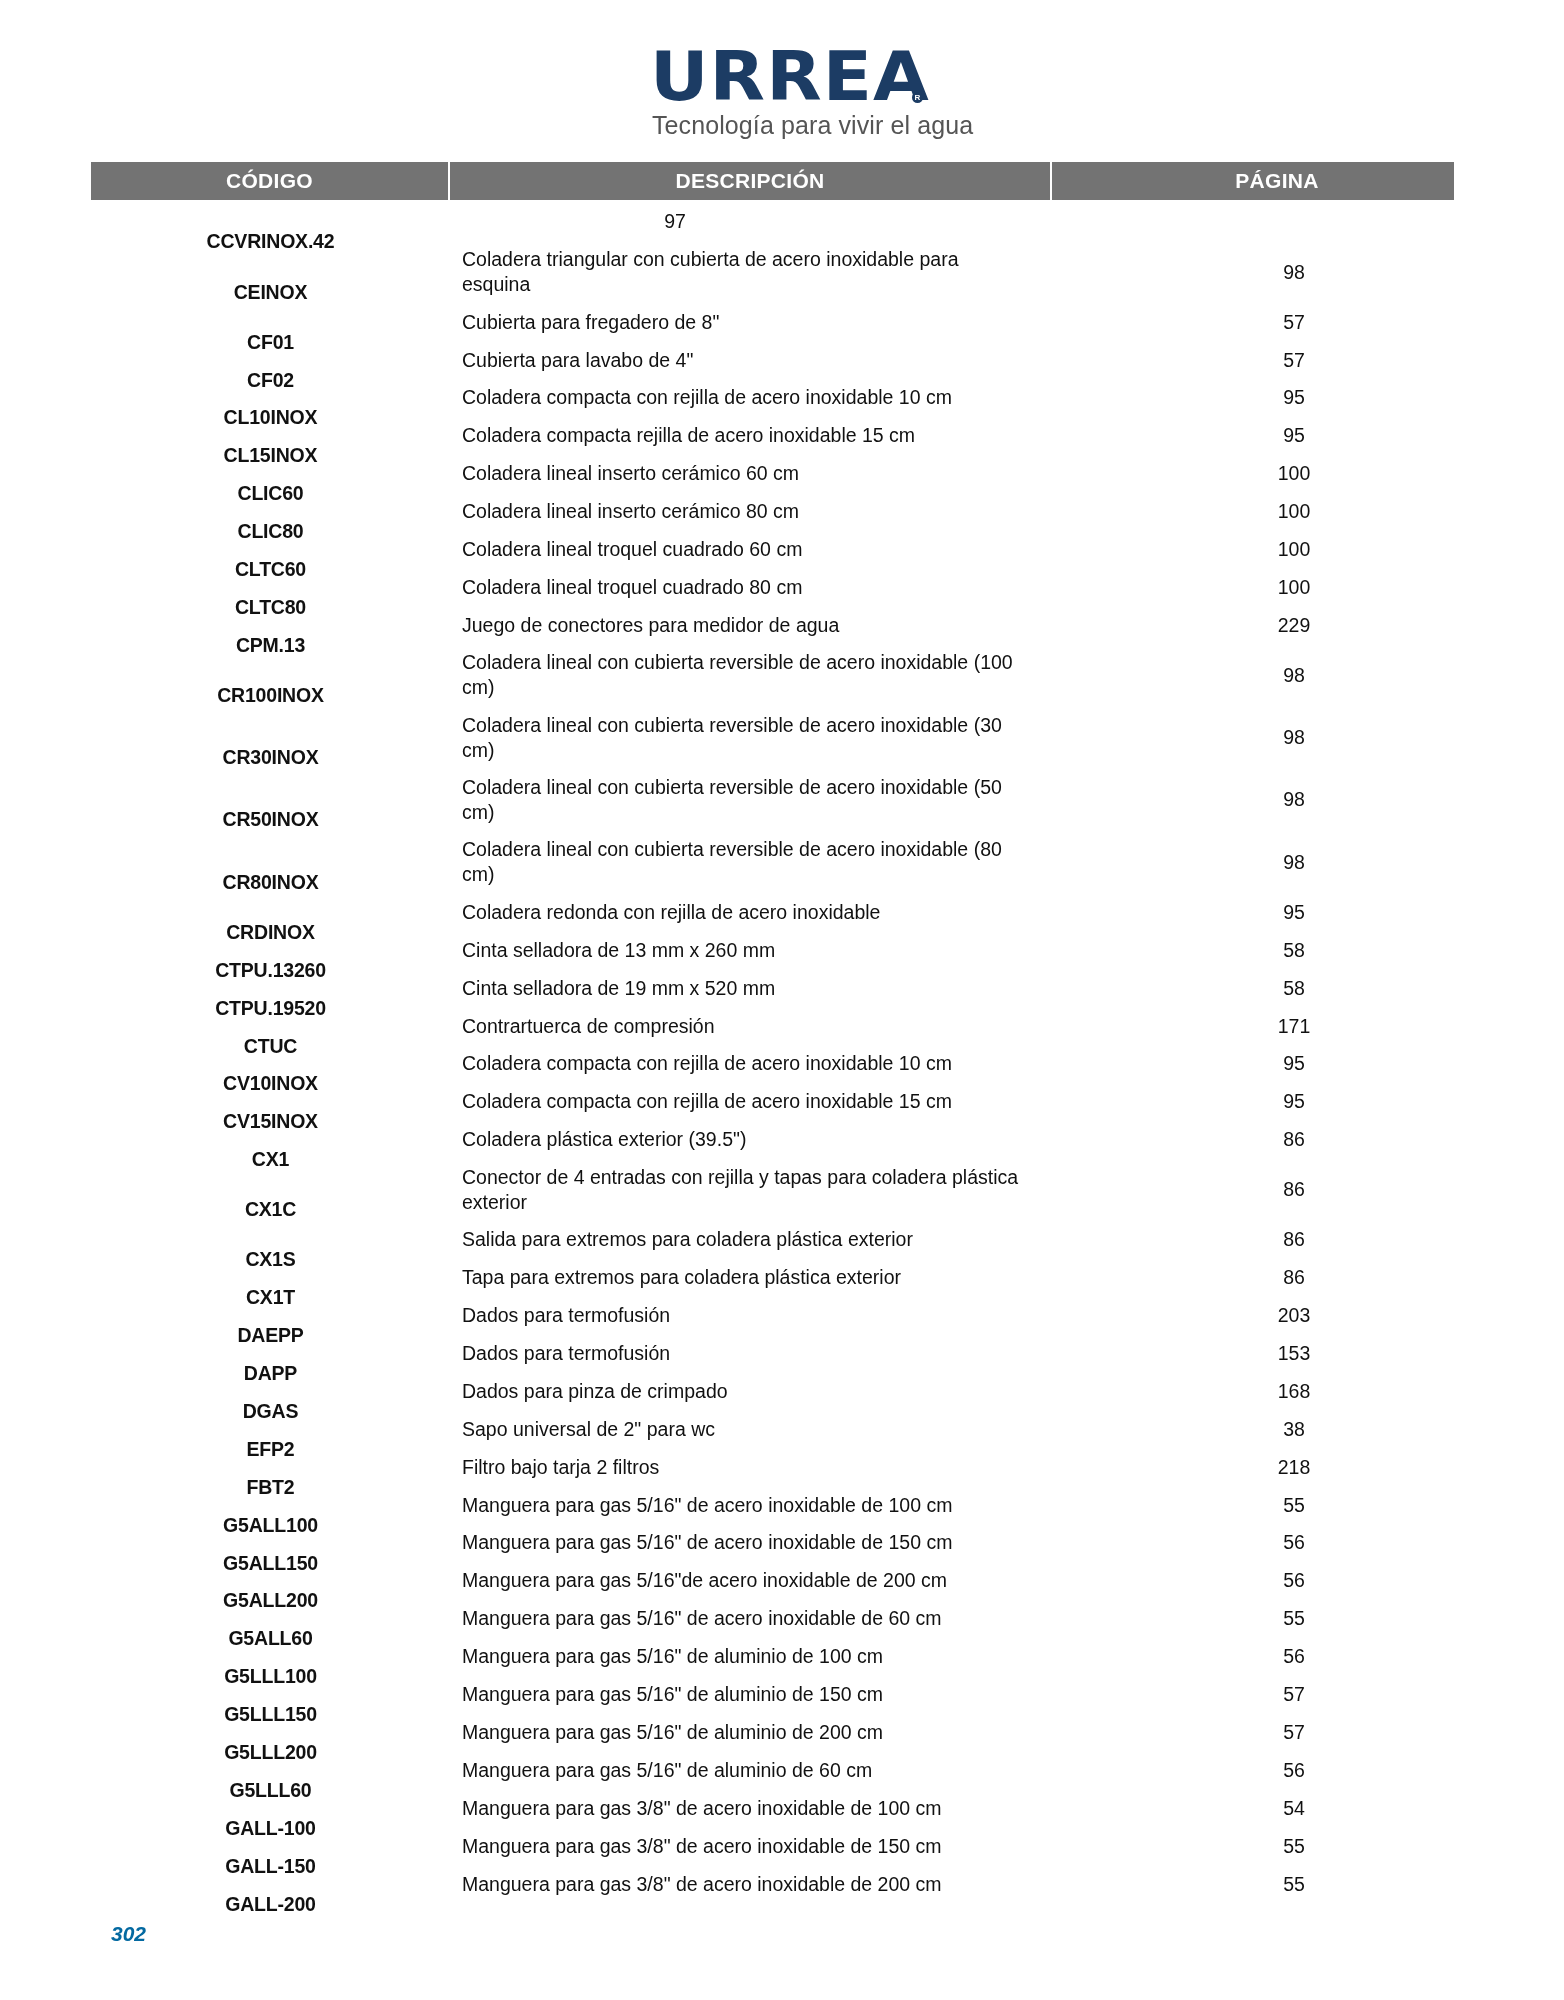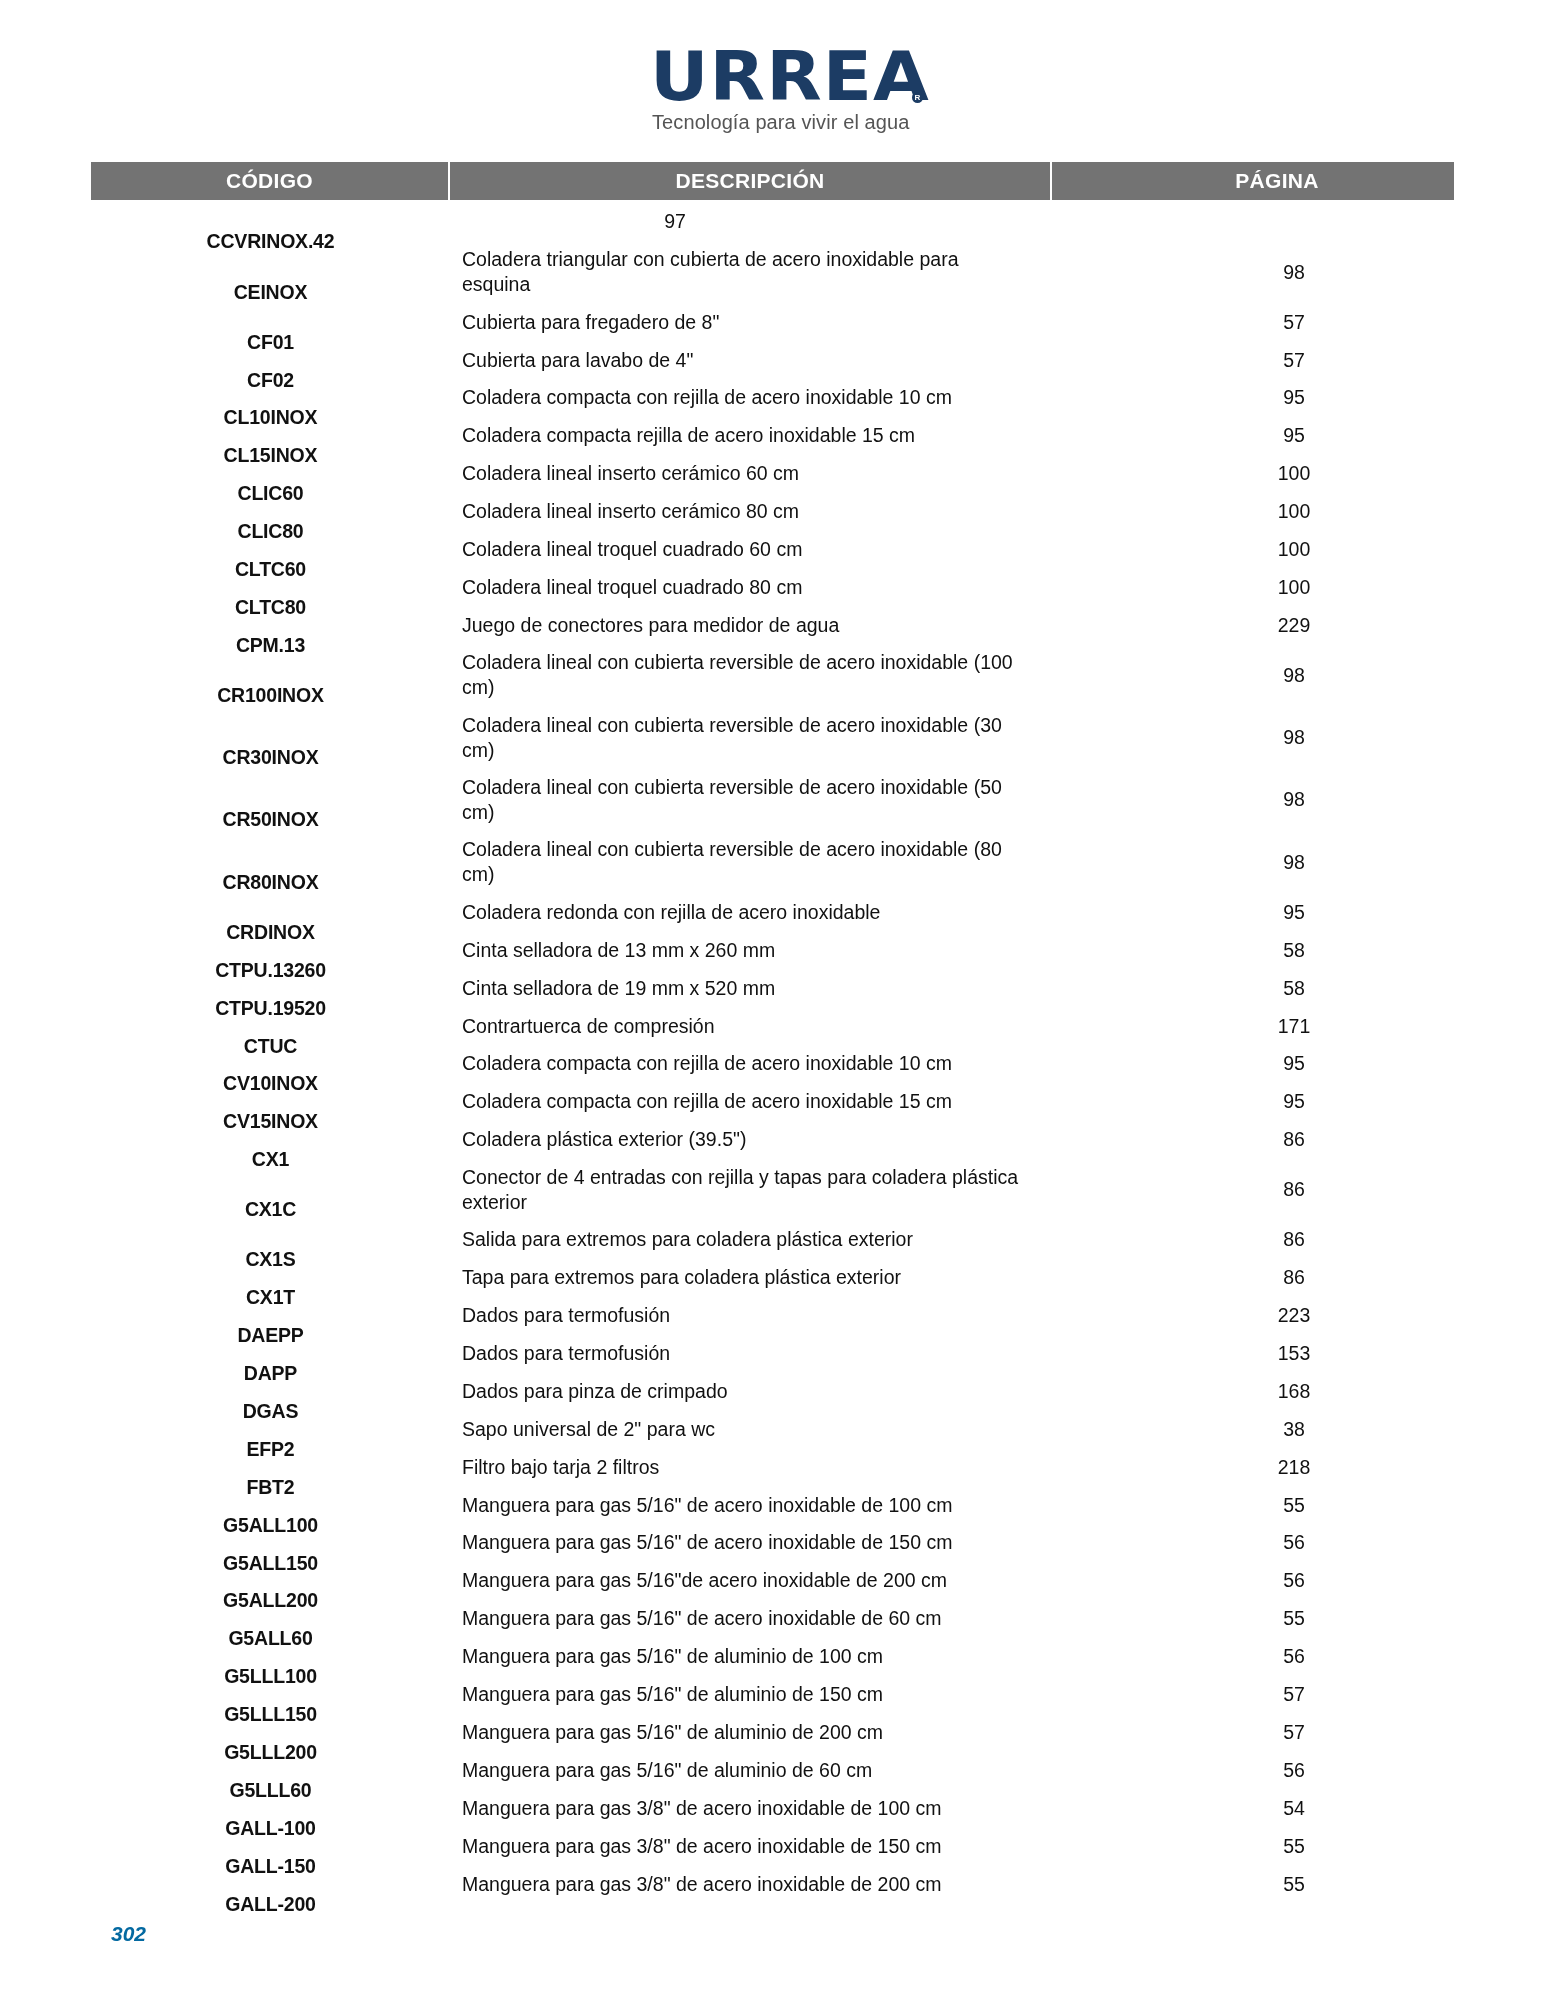--- a/index.html
+++ b/index.html
@@ -5,21 +5,21 @@
   html, body { margin: 0; padding: 0; background: #ffffff; }
   body { width: 1564px; height: 2000px; position: relative; overflow: hidden;
          font-family: "Liberation Sans", "DejaVu Sans", sans-serif; color: #111; }
   .logo { position: absolute; left: 640px; top: 44px; width: 290px; height: 96px; }
   .logo-word { position: absolute; left: 10px; top: 0; font-family: "DejaVu Sans", sans-serif;
                font-weight: bold; font-size: 68px; letter-spacing: 1px; line-height: 66px;
                color: #1c3c64; transform: scaleX(1.06); transform-origin: left top; }
   .logo-reg { position: absolute; left: 272px; top: 48px; width: 11px; height: 11px; border-radius: 50%;
               background: #1c3c64; color: #fff; font-size: 8px; line-height: 11px; text-align: center;
               font-weight: bold; }
-  .tagline { position: absolute; left: 12px; top: 67px; font-size: 20px; color: #555;
+  .tagline { position: absolute; left: 12px; top: 67px; font-size: 25px; color: #555;
              white-space: nowrap; letter-spacing: 0.1px; }
 
   .table { position: absolute; left: 91px; top: 162px; width: 1380px; }
   .thead { display: flex; height: 38px; }
   .th { background: #737373; color: #fff; font-weight: bold; font-size: 21px;
         display: flex; align-items: center; justify-content: center; letter-spacing: 0.3px; }
   .th.code { width: 357px; margin-right: 2px; }
   .th.desc { width: 600px; margin-right: 2px; }
   .th.page { width: 402px; padding-left: 48px; box-sizing: border-box; }
 
@@ -170,21 +170,21 @@
         <div class="td page">86</div>
       </div>
       <div class="tr">
         <div class="td code">CX1T</div>
         <div class="td desc">Tapa para extremos para coladera plástica exterior</div>
         <div class="td page">86</div>
       </div>
       <div class="tr">
         <div class="td code">DAEPP</div>
         <div class="td desc">Dados para termofusión</div>
-        <div class="td page">223</div>
+        <div class="td page">203</div>
       </div>
       <div class="tr">
         <div class="td code">DAPP</div>
         <div class="td desc">Dados para termofusión</div>
         <div class="td page">153</div>
       </div>
       <div class="tr">
         <div class="td code">DGAS</div>
         <div class="td desc">Dados para pinza de crimpado</div>
         <div class="td page">168</div>

